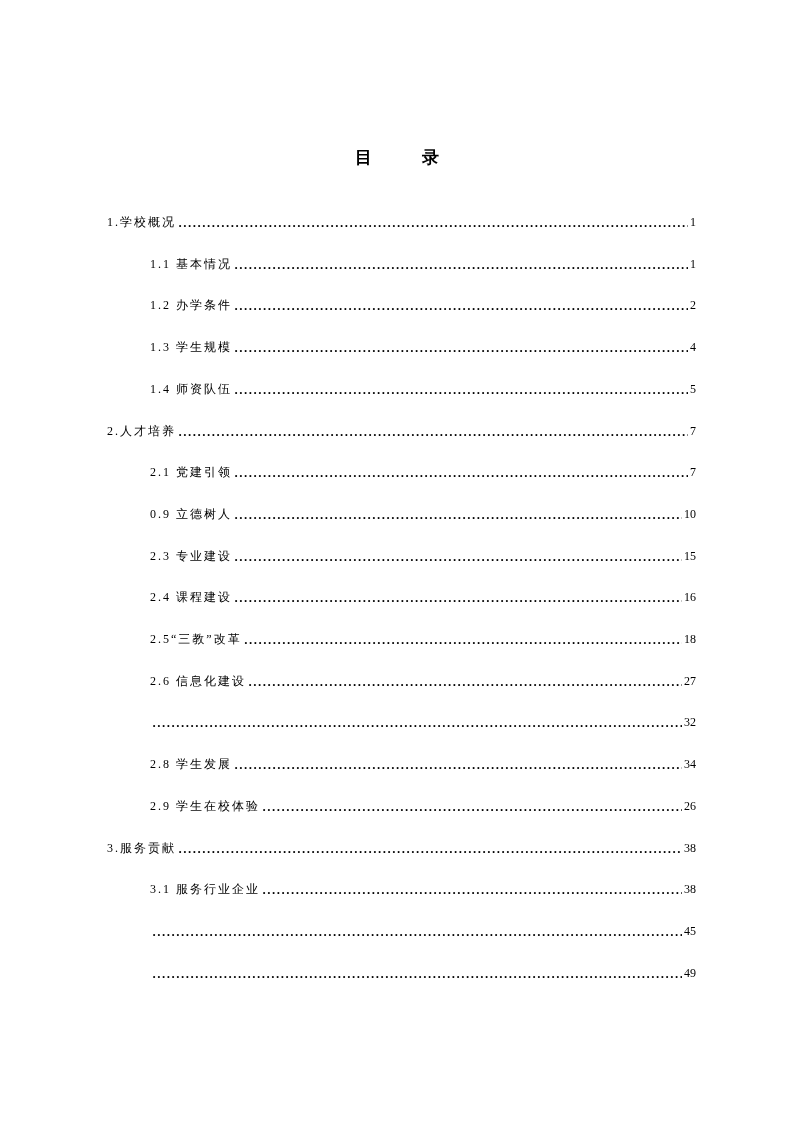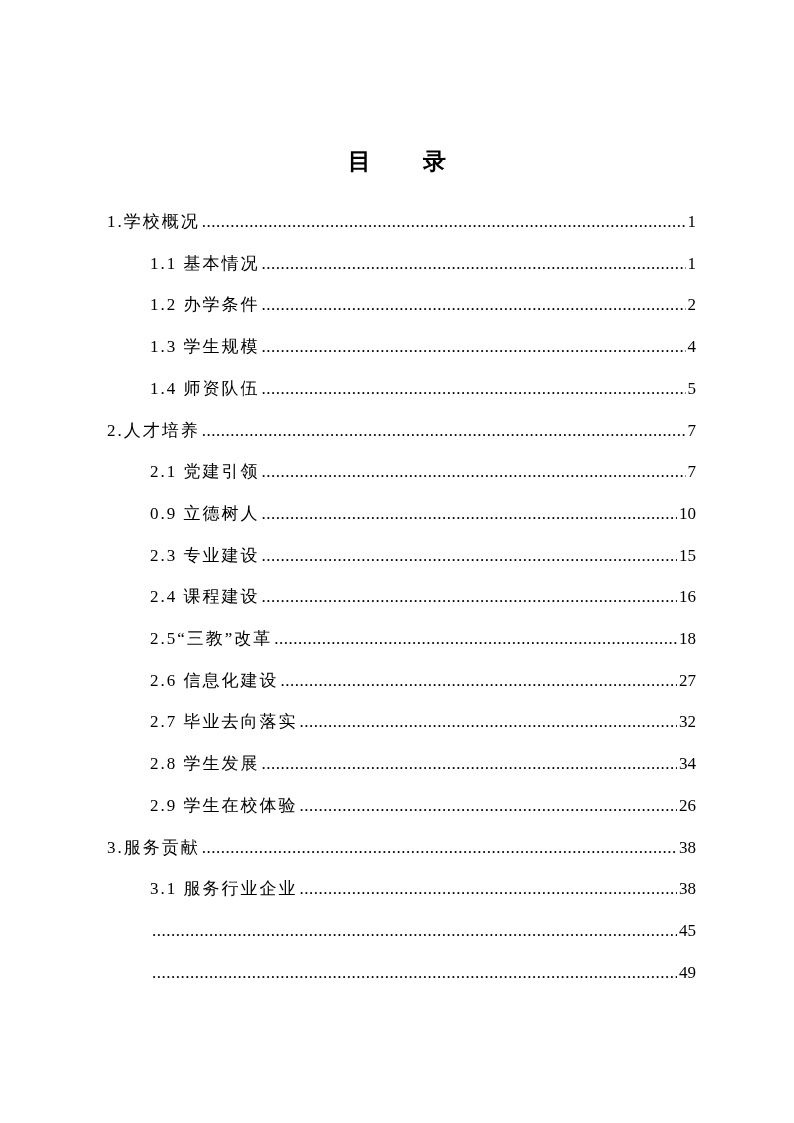--- a/index.html
+++ b/index.html
@@ -1,23 +1,23 @@
 <!DOCTYPE html>
 <html><head>
   <meta charset="utf-8">
   <style>
     html, body { margin: 0; padding: 0; background: #ffffff; }
     body { width: 794px; height: 1123px; position: relative; overflow: hidden;
            font-family: "DejaVu Serif", "Liberation Serif", serif; color: #000; }
     .title { position: absolute; top: 146px; left: 0; width: 794px; text-align: center;
-             font-family: "DejaVu Sans", sans-serif; font-weight: bold; font-size: 23px;
+             font-family: "DejaVu Sans", sans-serif; font-weight: bold; font-size: 17px;
              letter-spacing: 22px; text-indent: 22px; }
     .toc { position: absolute; top: 208px; left: 0; width: 794px; }
     .entry { position: absolute; height: 28px; display: flex; align-items: center;
-             font-size: 17px; line-height: 28px; }
+             font-size: 12px; line-height: 28px; }
     .entry.l1 { left: 107px; width: 589px; }
     .entry.l2 { left: 150px; width: 546px; }
     .entry .label { white-space: nowrap; letter-spacing: 2px; font-family: "Liberation Serif", serif; }
     .entry .leader { flex: 1; overflow: hidden; white-space: nowrap; margin: 0 2px;
                      font-family: "Liberation Serif", serif; font-size: 17px; letter-spacing: 0.5px; }
     .entry .leader::after { content: "..................................................................................................................................................................................................................................."; }
     .entry .page { white-space: nowrap; font-family: "Liberation Serif", serif; }
   </style>
 </head>
 <body>
@@ -79,21 +79,20 @@
     <span class="label">2.5“三教”改革</span>
     <span class="leader"></span>
     <span class="page">18</span>
   </div>
   <div class="entry l2" style="top:458.7px">
     <span class="label">2.6 信息化建设</span>
     <span class="leader"></span>
     <span class="page">27</span>
   </div>
   <div class="entry l2" style="top:500.4px">
-    <span class="label">2.7 毕业去向落实</span>
     <span class="leader"></span>
     <span class="page">32</span>
   </div>
   <div class="entry l2" style="top:542.1px">
     <span class="label">2.8 学生发展</span>
     <span class="leader"></span>
     <span class="page">34</span>
   </div>
   <div class="entry l2" style="top:583.8px">
     <span class="label">2.9 学生在校体验</span>

